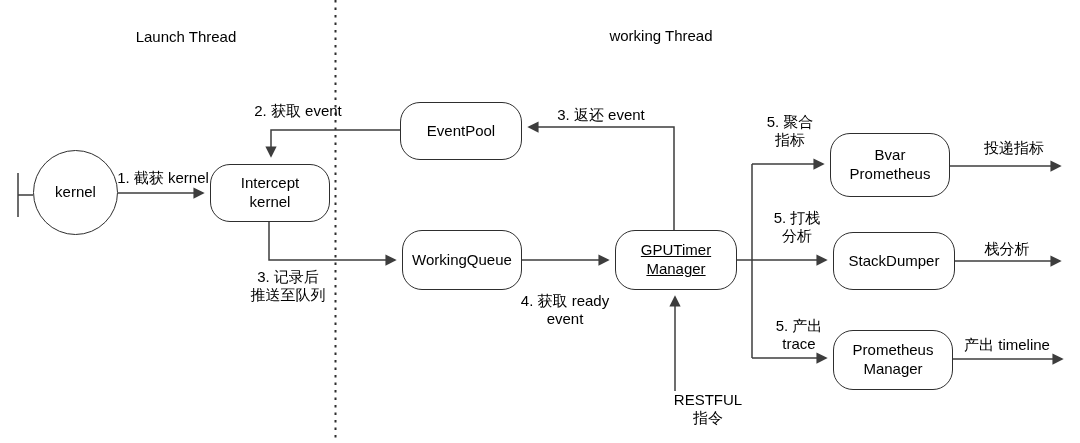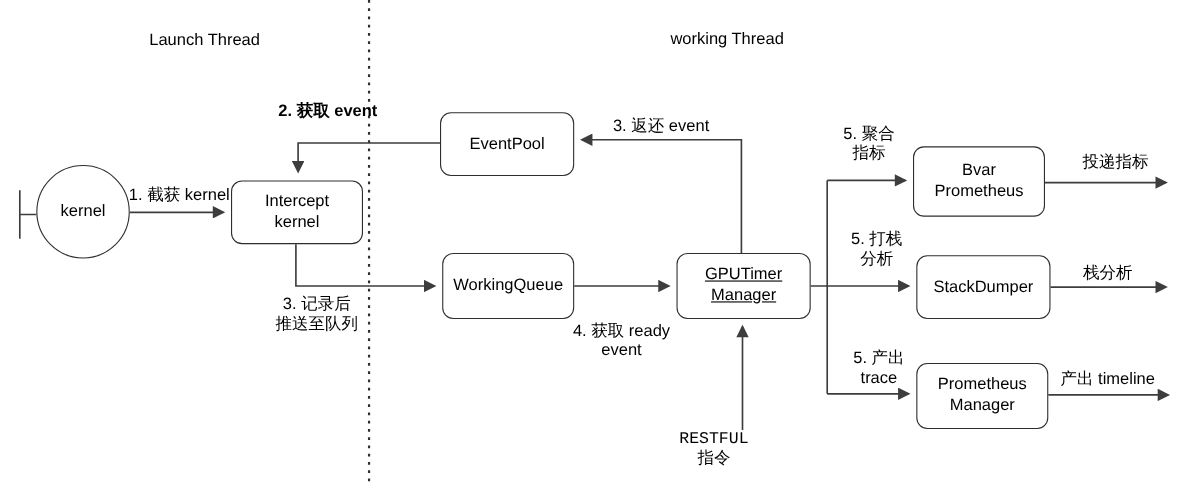--- a/index.html
+++ b/index.html
@@ -18,21 +18,21 @@
   }
   svg.wires {
     position: absolute;
     left: 0; top: 0;
     width: 1080px; height: 443px;
   }
   .node {
     position: absolute;
     box-sizing: border-box;
     border: 1.6px solid #2e2e2e;
-    border-radius: 10px;
+    border-radius: 20px;
     background: #ffffff;
     display: flex;
     align-items: center;
     justify-content: center;
     text-align: center;
     font-size: 15px;
     line-height: 1.25;
     white-space: pre-line;
     color: #000000;
   }
@@ -110,40 +110,40 @@
   <div class="node" style="left:830px; top:133px; width:120px; height:64px;">Bvar
 Prometheus</div>
 
   <div class="node" style="left:833px; top:232px; width:122px; height:58px;">StackDumper</div>
 
   <div class="node" style="left:833px; top:330px; width:120px; height:60px;">Prometheus
 Manager</div>
 
   <div class="lbl" style="left:105px; top:169px; width:116px;">1. 截获 kernel</div>
 
-  <div class="lbl" style="left:240px; top:92px; width:116px;font-weight:bold;">2. 获取 event</div>
+  <div class="lbl" style="left:240px; top:102px; width:116px;">2. 获取 event</div>
 
   <div class="lbl" style="left:233px; top:268px; width:110px;">3. 记录后
 推送至队列</div>
 
   <div class="lbl" style="left:510px; top:292px; width:110px;">4. 获取 ready
 event</div>
 
   <div class="lbl" style="left:753px; top:113px; width:74px;">5. 聚合
 指标</div>
 
   <div class="lbl" style="left:758px; top:209px; width:78px;">5. 打栈
 分析</div>
 
   <div class="lbl" style="left:760px; top:317px; width:78px;">5. 产出
 trace</div>
 
   <div class="lbl" style="left:540px; top:106px; width:122px;">3. 返还 event</div>
 
-  <div class="lbl" style="left:597px; top:391px; width:104px;font-family:Liberation Mono, monospace;">RESTFUL
+  <div class="lbl" style="left:656px; top:391px; width:104px;">RESTFUL
 指令</div>
 
   <div class="lbl" style="left:966px; top:139px; width:96px;">投递指标</div>
 
   <div class="lbl" style="left:974px; top:240px; width:66px;">栈分析</div>
 
   <div class="lbl" style="left:950px; top:336px; width:114px;">产出 timeline</div>
 
 </div>
 

